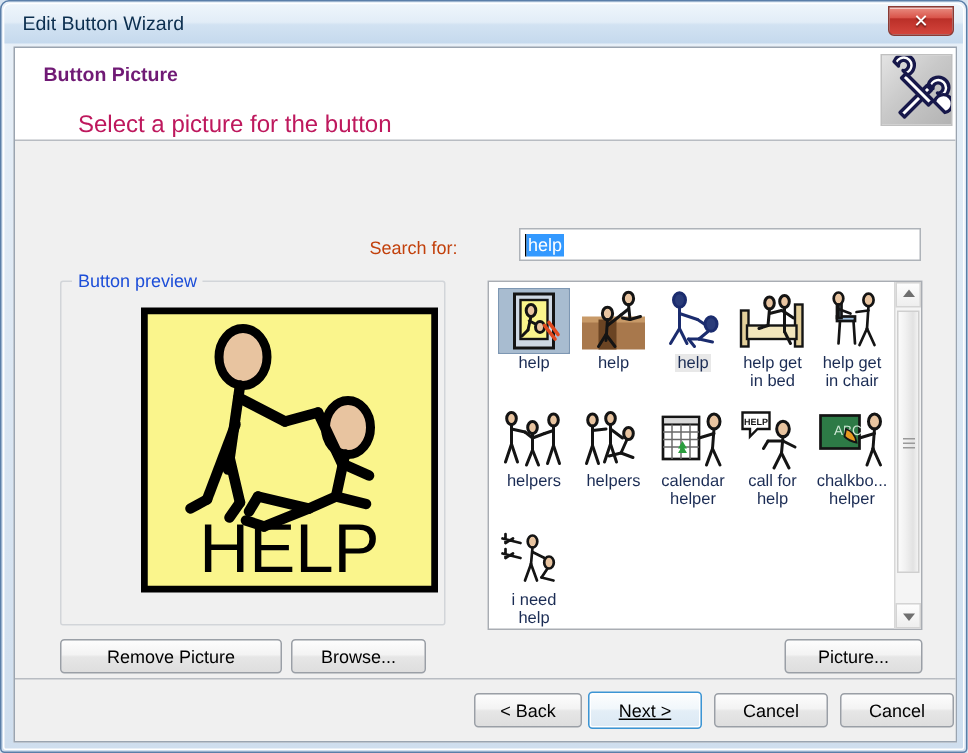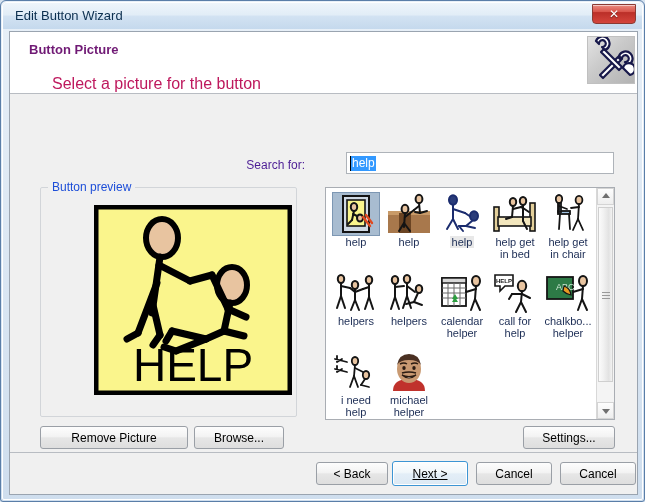--- a/index.html
+++ b/index.html
@@ -87,21 +87,21 @@
 
   
   #main-pane{
     position:absolute;left:0;top:62px;width:627px;height:358px;
     background:#f0f0f0;
   }
 
   
   #search-label{
     position:absolute;left:215px;top:64px;
-    font-size:12px;color:#4c1d95;
+    font-size:12px;color:#c2410c;
     text-align:right;width:80px;
   }
   #search-input{
     position:absolute;left:336px;top:58px;width:268px;height:22px;
     box-sizing:border-box;
     border:1px solid #aeb3b9;
     background:#ffffff;
     font-family:"Liberation Sans","DejaVu Sans",sans-serif;
     font-size:12px;
     padding:0;
@@ -524,37 +524,20 @@
                     <path d="M22 17 L30 21"></path>
                     <path d="M21 25 L17 36"></path>
                     <path d="M21 25 L25 36"></path>
                     <ellipse cx="33" cy="24" rx="3.2" ry="4" fill="#e8c4a0"></ellipse>
                     <path d="M32 28 L28 34"></path>
                     <path d="M28 34 L36 36"></path>
                   </g>
                 </svg></div>
               <div class="cell-label"><span>i need help</span></div>
             </div>
-            <div class="grid-cell" style="left:57px;top:161px;">
-              <div class="cell-art"><svg width="46" height="42" viewBox="0 0 46 42" aria-hidden="true">
-                  <rect x="4" y="2" width="38" height="38" fill="#ffffff"></rect>
-                  <path d="M7 40 q0 -12 16 -12 q16 0 16 12 Z" fill="#c0322c"></path>
-                  <ellipse cx="23" cy="18" rx="12" ry="14" fill="#c99a72"></ellipse>
-                  <path d="M11 14 q2 -11 12 -11 q10 0 12 11 q-3 -5 -12 -5 q-9 0 -12 5 Z" fill="#4a3022"></path>
-                  <g fill="#2b1c12">
-                    <ellipse cx="18" cy="17" rx="1.7" ry="1.9"></ellipse>
-                    <ellipse cx="28" cy="17" rx="1.7" ry="1.9"></ellipse>
-                    <path d="M14 13 q4 -2 7 0" stroke="#2b1c12" stroke-width="1.4" fill="none"></path>
-                    <path d="M25 13 q4 -2 7 0" stroke="#2b1c12" stroke-width="1.4" fill="none"></path>
-                  </g>
-                  <path d="M16 24 q7 6 14 0 q-7 3 -14 0 Z" fill="#ffffff" stroke="#2b1c12" stroke-width="1.2"></path>
-                  <path d="M16 22 q7 -2 14 0" stroke="#2b1c12" stroke-width="1.6" fill="none"></path>
-                </svg></div>
-              <div class="cell-label"><span>michael helper</span></div>
-            </div>
           </div>
 
         <div id="vscroll">
           <div id="sb-up" class="sb-arrow">
               <i></i>
             </div>
           <div id="sb-thumb">
             <div id="sb-grip">
               <b></b>
                 <b></b>
@@ -562,21 +545,21 @@
             </div>
           </div>
           <div id="sb-down" class="sb-arrow">
               <i></i>
             </div>
         </div>
       </div>
 
       <button id="btn-remove-picture" class="btn">Remove Picture</button>
       <button id="btn-browse" class="btn">Browse...</button>
-      <button id="btn-settings" class="btn">Settings...</button>
+      <button id="btn-settings" class="btn">Picture...</button>
     </div>
 
     <div id="footer"></div>
     <button id="btn-back" class="btn">&lt; Back</button>
     <button id="btn-next" class="btn focused">Next &gt;</button>
     <button id="btn-finish" class="btn">Cancel</button>
     <button id="btn-cancel" class="btn">Cancel</button>
   </div>
 </div>
 

